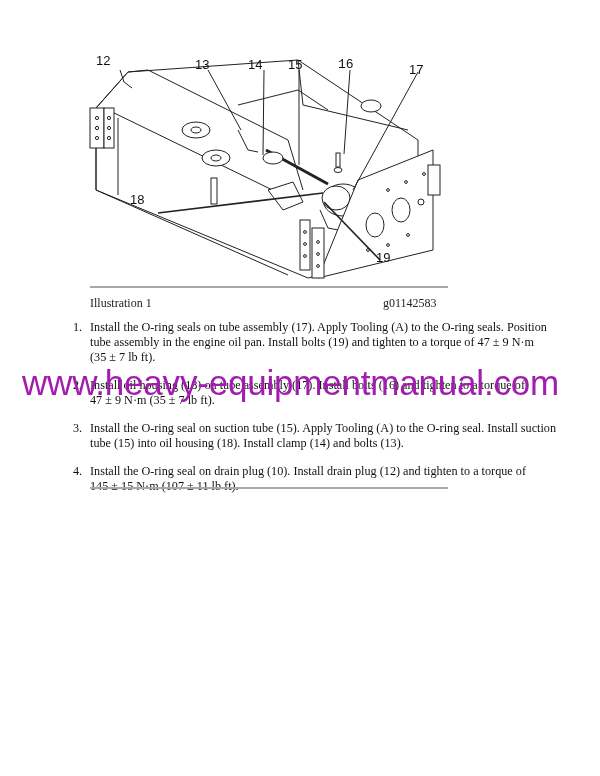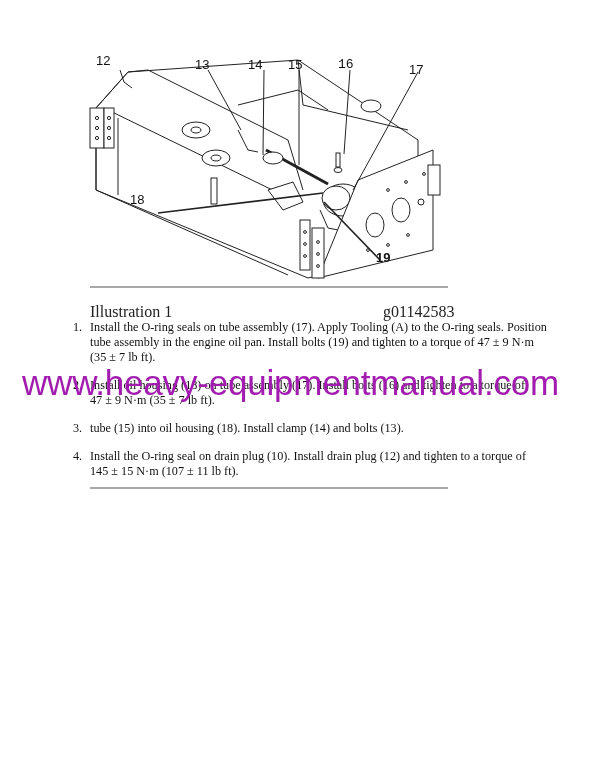--- a/index.html
+++ b/index.html
@@ -1,21 +1,21 @@
 <!DOCTYPE html>
 <html><head>
   <meta charset="utf-8">
   <style>
     html, body { margin: 0; padding: 0; background: #ffffff; }
     body { width: 600px; height: 776px; position: relative; overflow: hidden; font-family: "Liberation Serif", serif; color: #111; }
     .figure { position: absolute; left: 88px; top: 50px; width: 360px; height: 230px; }
     .figure svg { width: 100%; height: 100%; }
     .callout { position: absolute; font-family: "Liberation Sans", sans-serif; font-size: 13px; color: #111; }
     .hr { position: absolute; height: 2px; background: #a8a8a8; }
-    .caption { position: absolute; top: 303px; font-size: 16px; color: #222; text-align: right; }
+    .caption { position: absolute; top: 296px; font-size: 12px; color: #222; text-align: right; }
     .steps { position: absolute; left: 73px; top: 320px; width: 480px; font-size: 12.2px; line-height: 15px; }
     .step { display: flex; margin-bottom: 13px; }
     .step-num { width: 17px; flex: none; }
     .step-text { flex: 1; }
     .step-line { display: block; white-space: nowrap; }
     .watermark { position: absolute; left: 22px; top: 364px; font-family: "Liberation Sans", sans-serif; font-size: 35px; color: #a21caf; letter-spacing: -0.2px; white-space: nowrap; line-height: 38px; }
   </style>
 </head>
 <body>
 
@@ -93,21 +93,21 @@
     <path d="M70 163 L235 143" stroke-width="1.6"></path>
     <path d="M236 152 L292 210" stroke-width="1.6"></path>
   </svg>
   <span class="callout" style="left:8px; top:3px;">12</span>
   <span class="callout" style="left:107px; top:7px;">13</span>
   <span class="callout" style="left:160px; top:7px;">14</span>
   <span class="callout" style="left:200px; top:7px;">15</span>
   <span class="callout" style="left:250px; top:7px;font-family:Liberation Mono, monospace;">16</span>
   <span class="callout" style="left:321px; top:12px;">17</span>
   <span class="callout" style="left:42px; top:142px;">18</span>
-  <span class="callout" style="left:288px; top:200px;font-weight:bold;">19</span>
+  <span class="callout" style="left:288px; top:200px;">19</span>
 </div>
 
 <div class="hr" style="left:90px; top:286px; width:358px;"></div>
 
 <span class="caption" style="left:90px;">Illustration 1</span>
 <span class="caption" style="left:383px;">g01142583</span>
 
 <div class="steps">
   <div class="step">
     <span class="step-num">1.</span>
@@ -120,20 +120,21 @@
   <div class="step">
     <span class="step-num">2.</span>
     <span class="step-text">
       <span class="step-line">Install oil housing (18) on tube assembly (17). Install bolts (16) and tighten to a torque of</span>
       <span class="step-line">47 ± 9 N·m (35 ± 7 lb ft).</span>
     </span>
   </div>
   <div class="step">
     <span class="step-num">3.</span>
     <span class="step-text">
+      <span class="step-line">Install the O-ring seal on suction tube (15). Apply Tooling (A) to the O-ring seal. Install suction</span>
       <span class="step-line">tube (15) into oil housing (18). Install clamp (14) and bolts (13).</span>
     </span>
   </div>
   <div class="step">
     <span class="step-num">4.</span>
     <span class="step-text">
       <span class="step-line">Install the O-ring seal on drain plug (10). Install drain plug (12) and tighten to a torque of</span>
       <span class="step-line">145 ± 15 N·m (107 ± 11 lb ft).</span>
     </span>
   </div>

